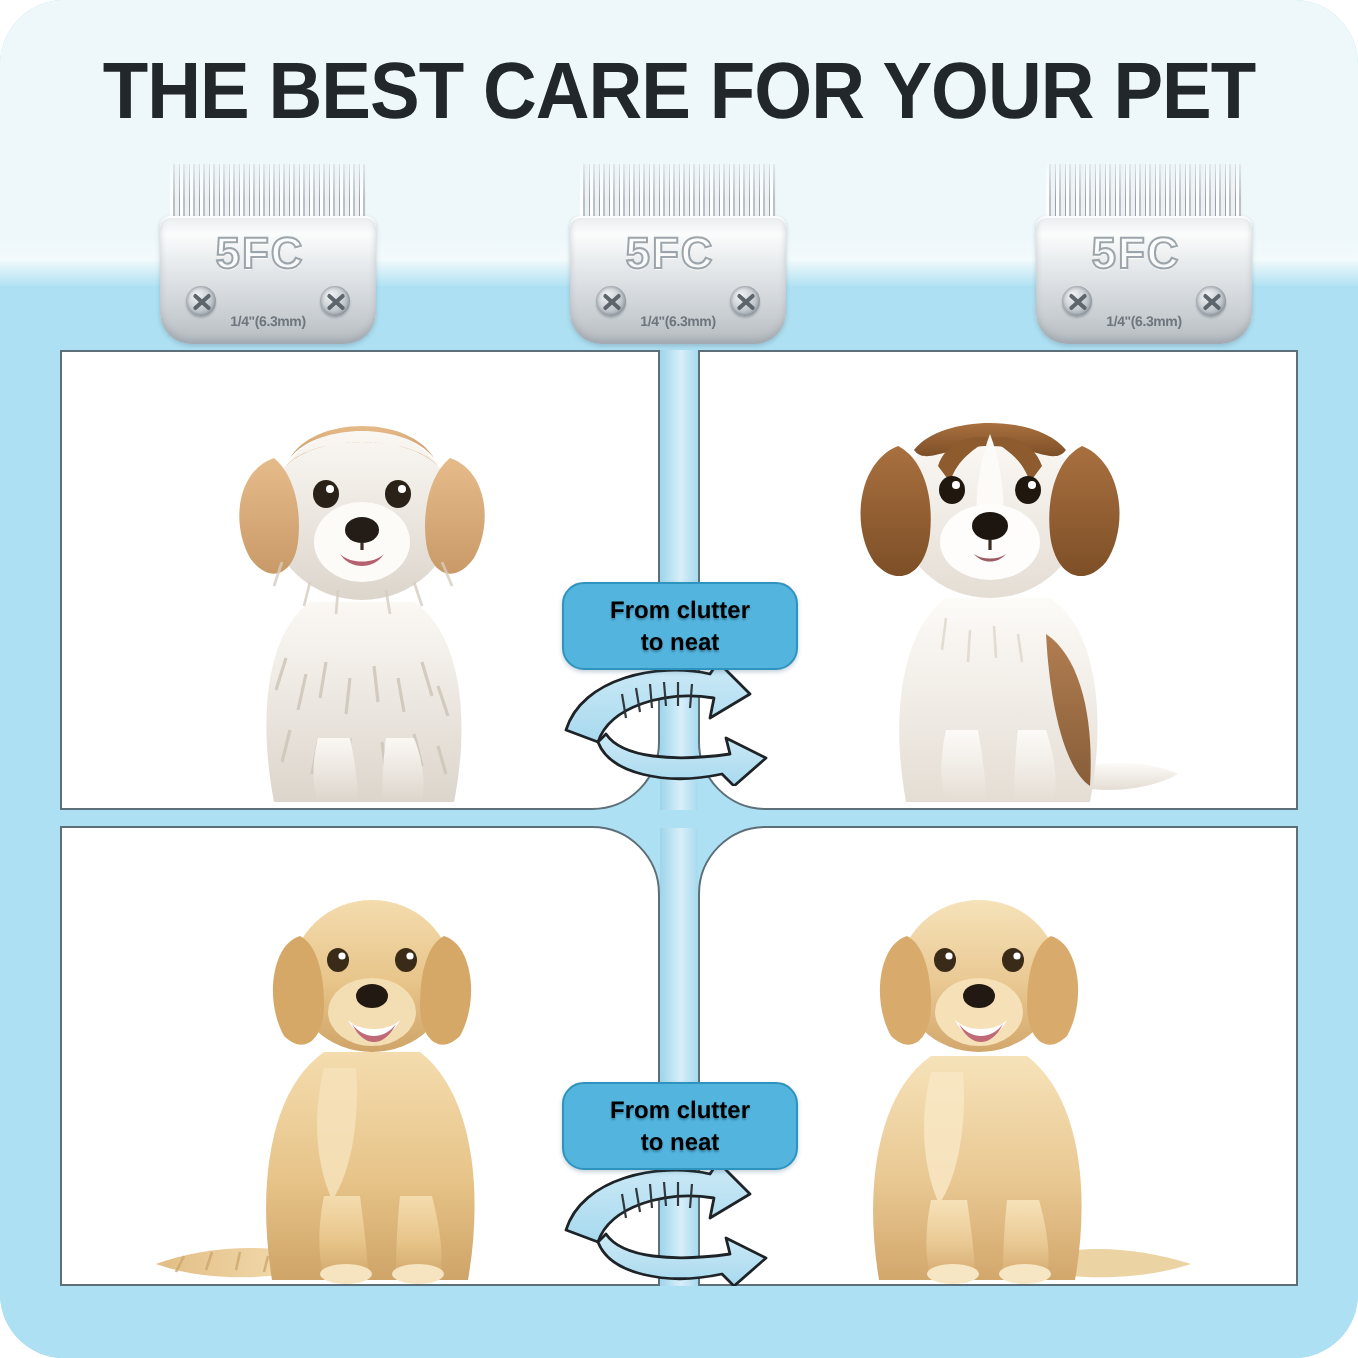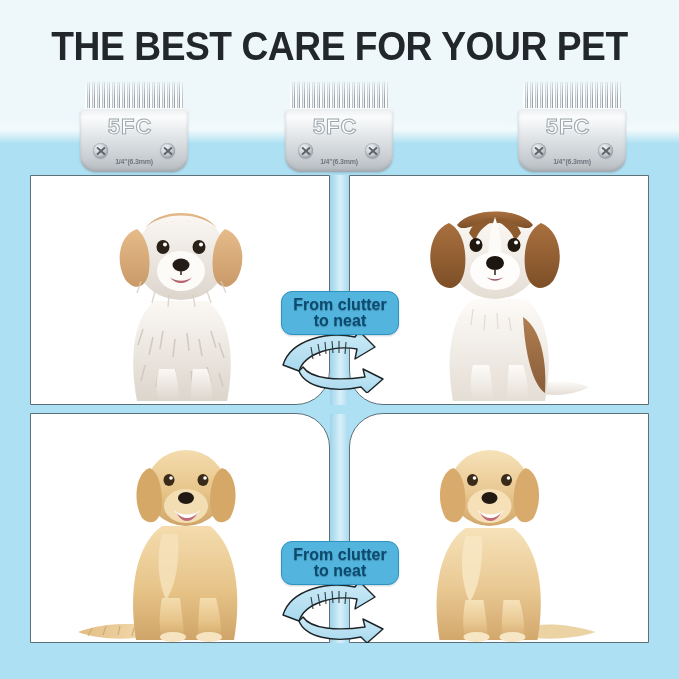--- a/index.html
+++ b/index.html
@@ -13,20 +13,21 @@
     background: #ffffff;
     overflow: hidden;
   }
 
   #banner {
     position: relative;
     width: 679px;
     height: 679px;
     background: #ade0f2;
     overflow: hidden;
+    border-radius: 32px;
   }
 
   
   .band-top {
     position: absolute;
     left: 0; top: 0;
     width: 679px;
     height: 143px;
     background: #eef7fa;
   }
@@ -220,23 +221,23 @@
     box-shadow: 0 1px 2px rgba(40,90,115,0.28);
     display: flex;
     flex-direction: column;
     align-items: center;
     justify-content: center;
     box-sizing: border-box;
   }
   .badge-line {
     font-family: "Liberation Sans", sans-serif;
     font-weight: bold;
-    font-size: 16px;
+    font-size: 12px;
     line-height: 16px;
-    color: #0c4a6e;
+    color: #000000;
     text-shadow: 0 1px 1px rgba(30,80,105,0.45);
     white-space: nowrap;
   }
   .badge-arrow {
     position: absolute;
     left: 6px;
     top: 46px;
     width: 140px;
     height: 62px;
   }

